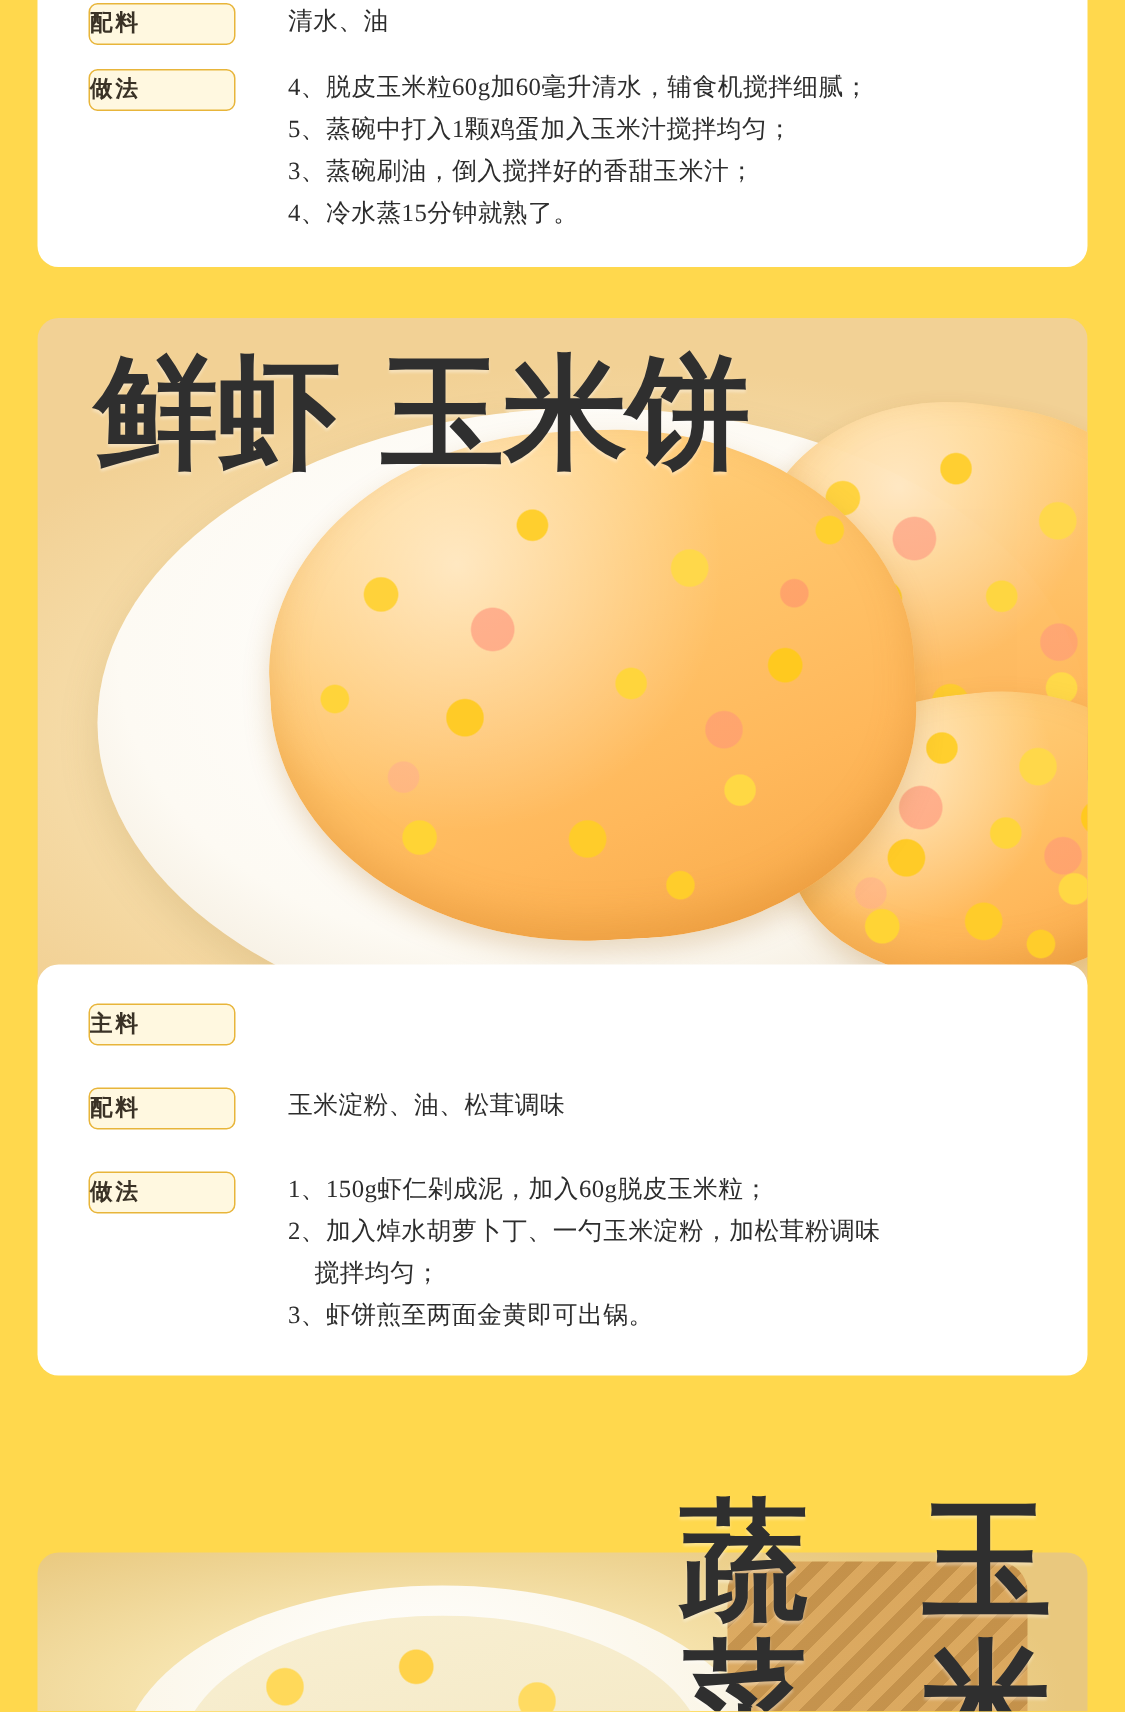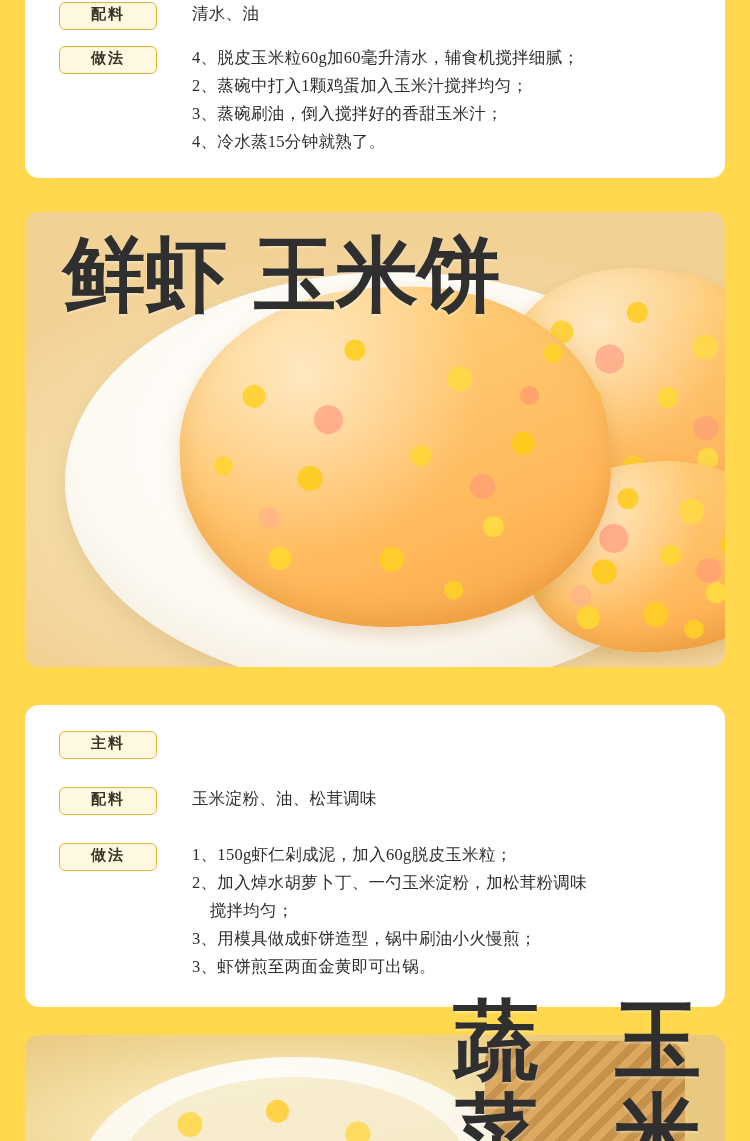--- a/index.html
+++ b/index.html
@@ -40,23 +40,23 @@
   .tag {
     flex: 0 0 auto;
     width: 96px;
     height: 26px;
     border: 1.5px solid #e8b53a;
     border-radius: 6px;
     background: #fff8e0;
     color: #3a3226;
     font-size: 15px;
     line-height: 26px;
-    text-align: center;
+    text-align: left;
     letter-spacing: 2px;
-    font-family: Liberation Mono, monospace;
+    font-family: Liberation Sans, sans-serif;
     font-weight: bold;
     margin-top: 2px;
   }
   .row-text {
     margin-left: 35px;
     font-size: 16.5px;
     line-height: 28px;
     color: #2d2d2d;
     font-family: "Liberation Serif", serif;
     letter-spacing: 0.3px;
@@ -184,21 +184,21 @@
     margin-left: 23px;
   }
   #title-shrimp-corn-cake {
     left: 40px;
     top: 232px;
   }
   #title-shrimp-corn-cake .v-col { font-size: 82px; }
 
   
   #card-recipe-2 {
-    top: 705px;
+    top: 643px;
     padding: 24px 0 26px 0;
   }
   #card-recipe-2 .inner {
     padding: 0 34px;
   }
 
   
   #hero-veg-corn {
     top: 1035px;
     height: 106px;
@@ -261,21 +261,21 @@
         <div class="tag">配料</div>
         <div class="row-text">
           <span class="step">清水、油</span>
         </div>
       </div>
 
       <div class="row" style="margin-bottom:0;">
         <div class="tag">做法</div>
         <div class="row-text">
           <span class="step">4、脱皮玉米粒60g加60毫升清水，辅食机搅拌细腻；</span>
-          <span class="step">2、蒸碗中打入1颗鸡蛋加入玉米汁搅拌均匀；</span>
+          <span class="step">5、蒸碗中打入1颗鸡蛋加入玉米汁搅拌均匀；</span>
           <span class="step">3、蒸碗刷油，倒入搅拌好的香甜玉米汁；</span>
           <span class="step">4、冷水蒸15分钟就熟了。</span>
         </div>
       </div>
 
     </div>
   </div>
 
   <div class="hero" id="hero-shrimp-corn-cake">
     <div class="plate"></div>
@@ -311,21 +311,20 @@
           <span class="step">玉米淀粉、油、松茸调味</span>
         </div>
       </div>
 
       <div class="row" style="margin-bottom:0;">
         <div class="tag">做法</div>
         <div class="row-text">
           <span class="step">1、150g虾仁剁成泥，加入60g脱皮玉米粒；</span>
           <span class="step">2、加入焯水胡萝卜丁、一勺玉米淀粉，加松茸粉调味
     搅拌均匀；</span>
-          <span class="step">3、用模具做成虾饼造型，锅中刷油小火慢煎；</span>
           <span class="step">3、虾饼煎至两面金黄即可出锅。</span>
         </div>
       </div>
 
     </div>
   </div>
 
   <div class="hero" id="hero-veg-corn">
     <div class="basket"></div>
     <div class="bowl"></div>

